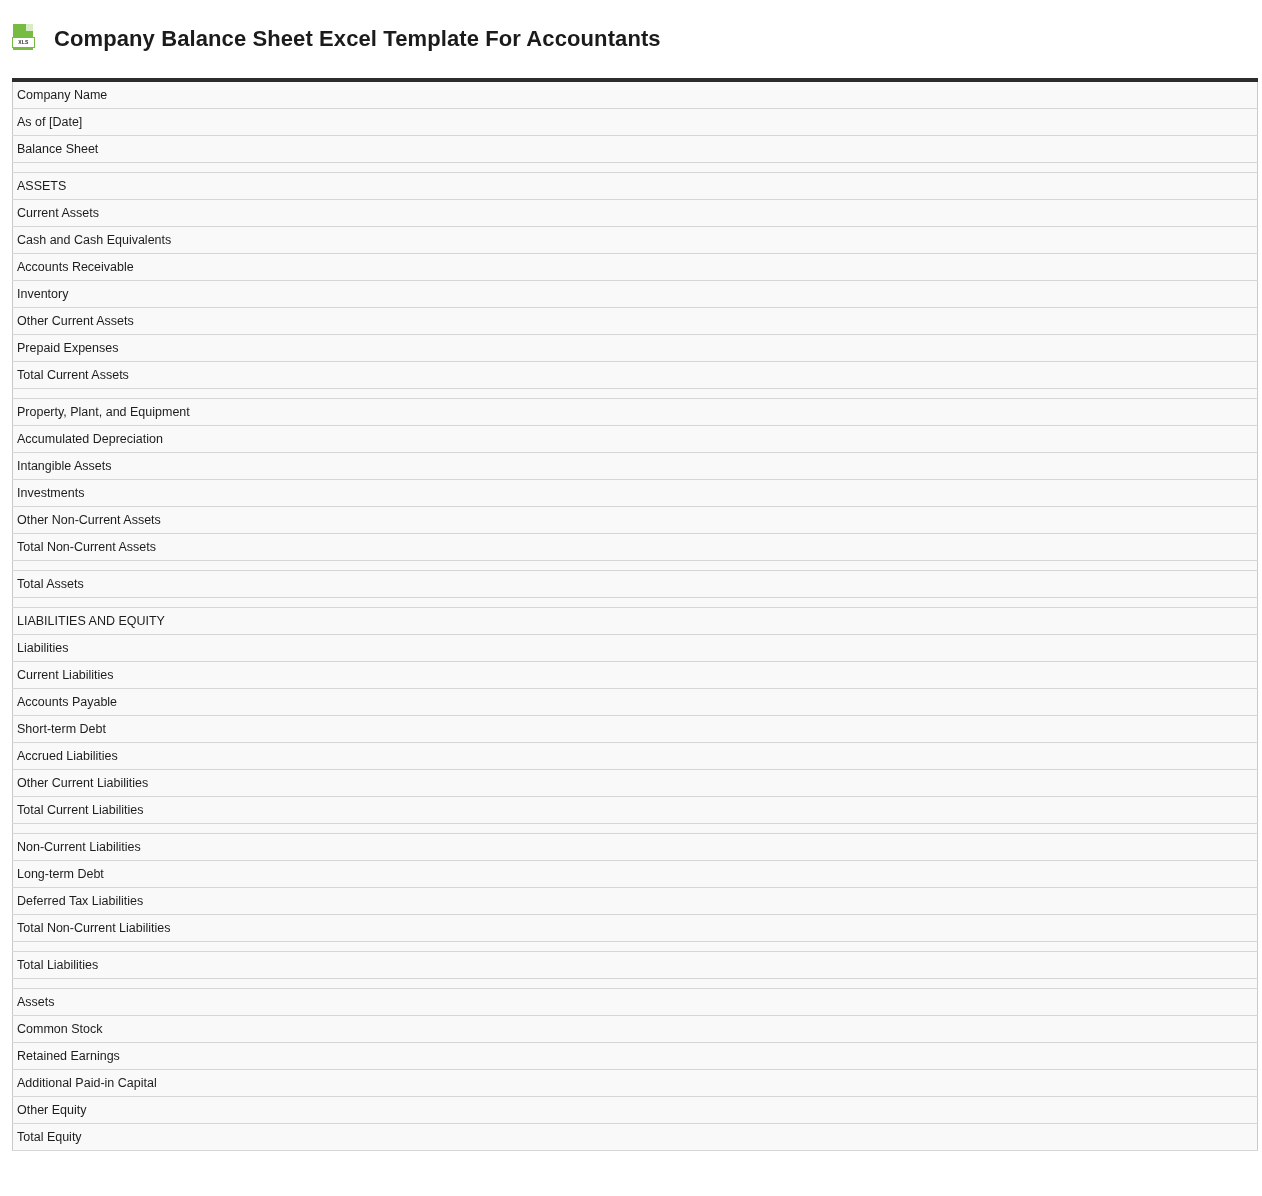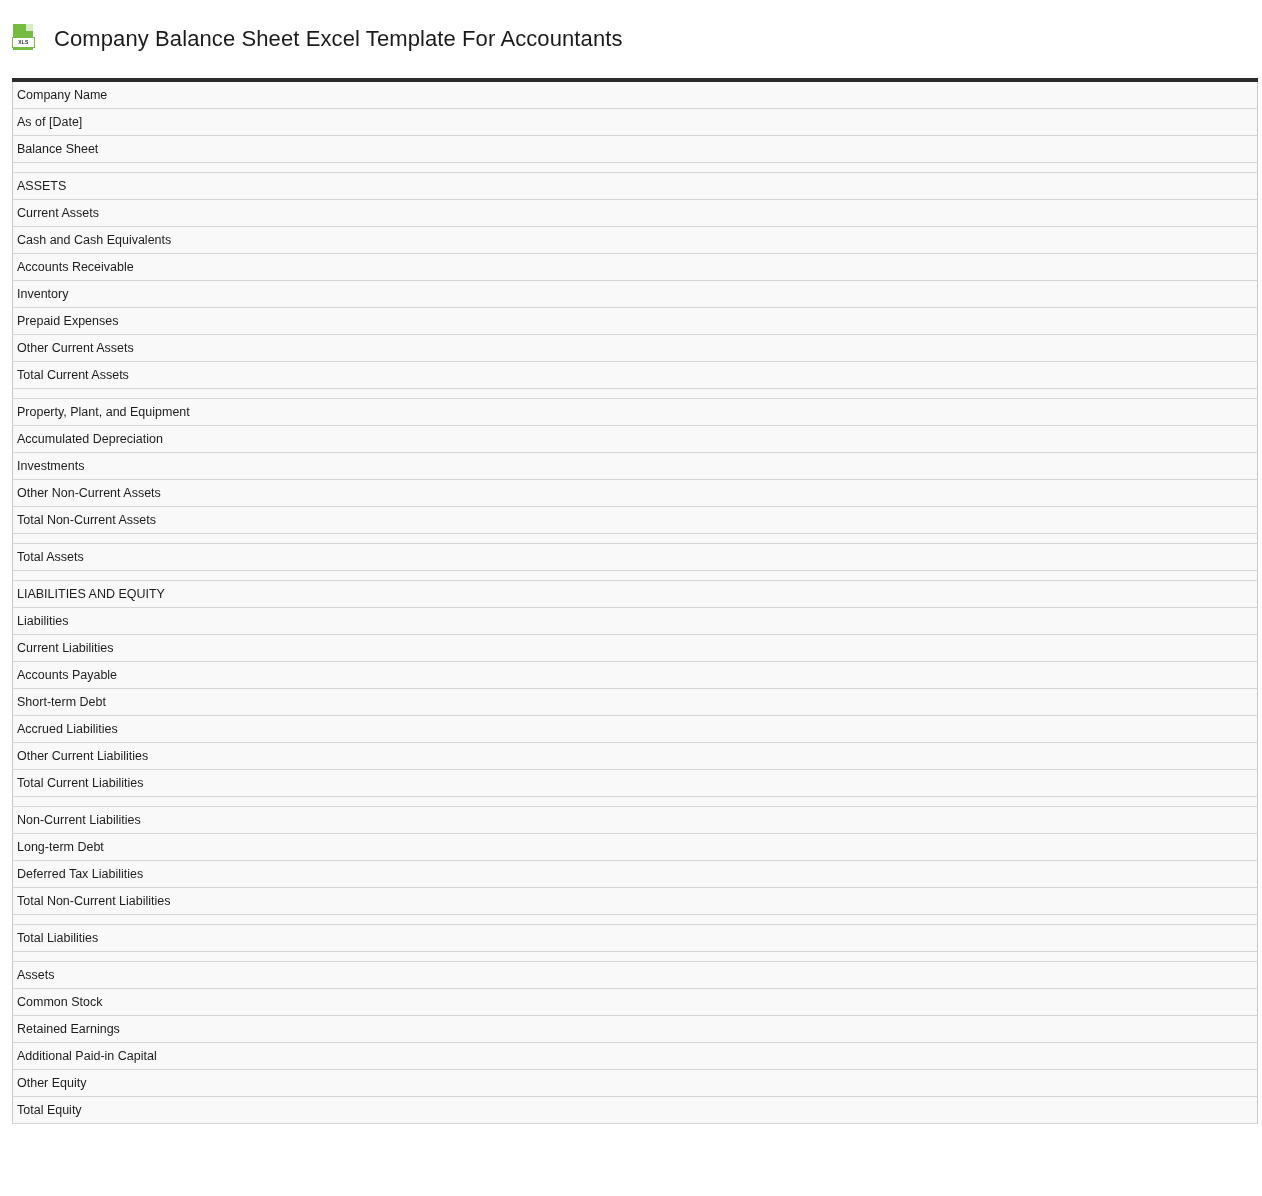--- a/index.html
+++ b/index.html
@@ -66,21 +66,21 @@
     font-family: "Liberation Sans", sans-serif;
     font-size: 5px;
     font-weight: bold;
     line-height: 1;
     color: #2f2f2f;
     letter-spacing: 0.2px;
   }
 
   .doc-title {
     font-size: 22px;
-    font-weight: 400;
+    font-weight: 700;
     color: #1b1b1b;
     letter-spacing: 0.1px;
     white-space: nowrap;
   }
 
   
   .sheet-wrap {
     margin-left: 12px;
     margin-right: 4px;
     border-top: 4px solid #2c2c2c;
@@ -147,36 +147,39 @@
         <tr>
           <td>Cash and Cash Equivalents</td>
         </tr>
         <tr>
           <td>Accounts Receivable</td>
         </tr>
         <tr>
           <td>Inventory</td>
         </tr>
         <tr>
+          <td>Other Current Assets</td>
+        </tr>
+        <tr>
           <td>Prepaid Expenses</td>
         </tr>
         <tr>
-          <td>Other Current Assets</td>
-        </tr>
-        <tr>
           <td>Total Current Assets</td>
         </tr>
         <tr class="spacer-row">
           <td></td>
         </tr>
         <tr>
           <td>Property, Plant, and Equipment</td>
         </tr>
         <tr>
           <td>Accumulated Depreciation</td>
+        </tr>
+        <tr>
+          <td>Intangible Assets</td>
         </tr>
         <tr>
           <td>Investments</td>
         </tr>
         <tr>
           <td>Other Non-Current Assets</td>
         </tr>
         <tr>
           <td>Total Non-Current Assets</td>
         </tr>

